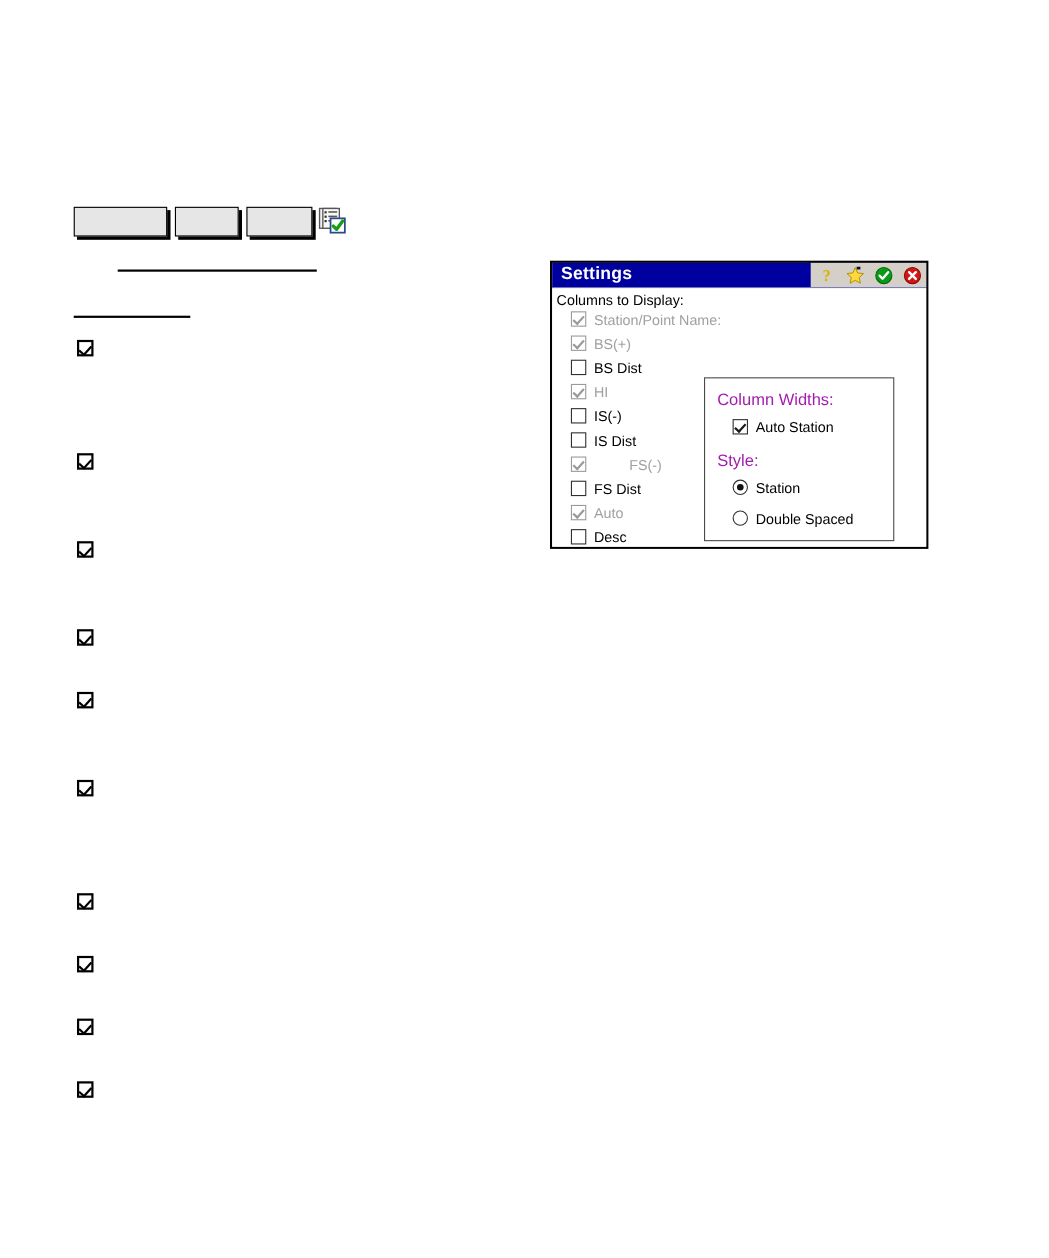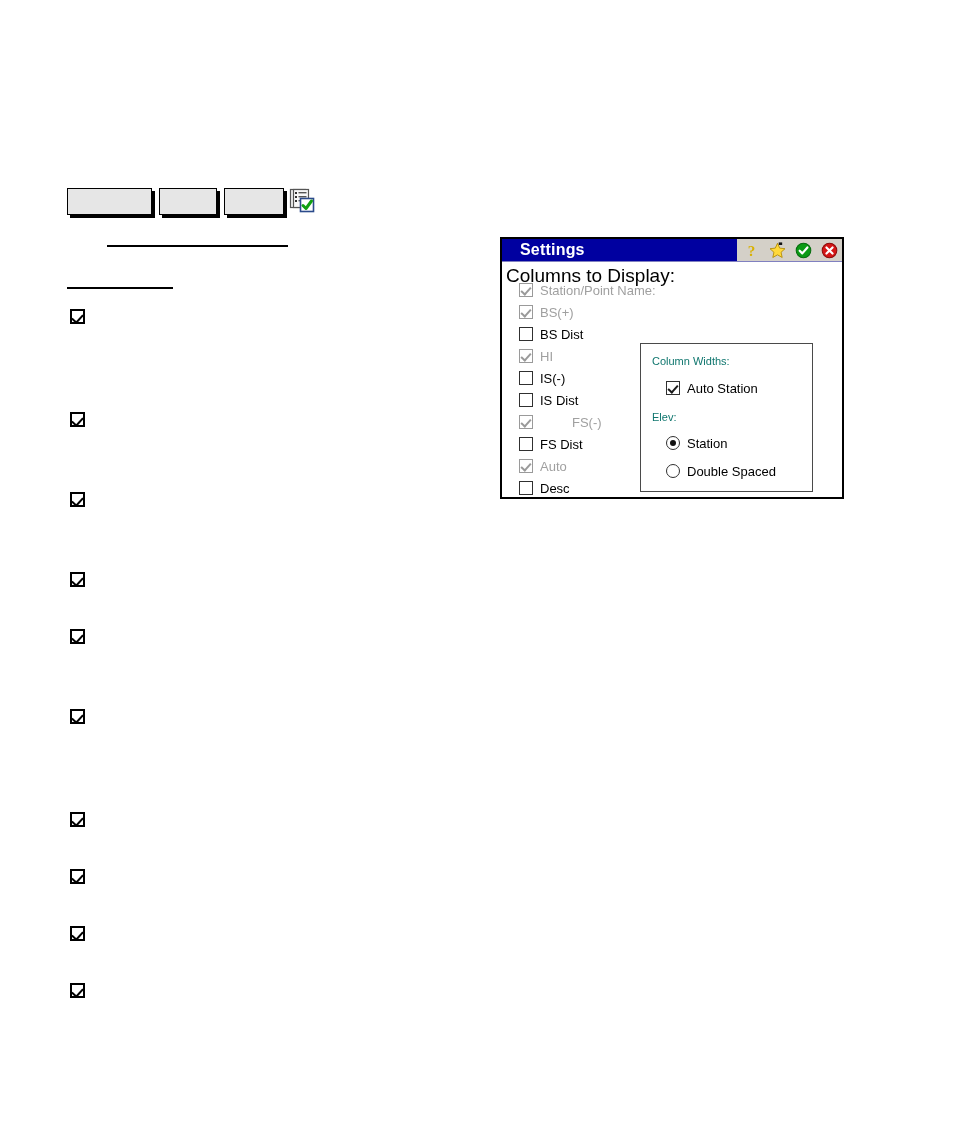--- a/index.html
+++ b/index.html
@@ -78,21 +78,21 @@
     display: flex;
     align-items: center;
     justify-content: space-between;
     border-bottom: 1px solid #8080c0;
     box-sizing: border-box;
   }
   #titlebar .title-text {
     color: #ffffff;
     font-size: 16px;
     font-weight: bold;
-    padding-left: 18px;
+    padding-left: 8px;
     letter-spacing: 0.2px;
     line-height: 22px;
     white-space: nowrap;
   }
   #titlebar .tb-icons {
     display: flex;
     align-items: center;
     height: 22px;
     background: #d4d0c8;
     padding: 0 4px 0 6px;
@@ -108,21 +108,21 @@
   #dialog-body {
     position: relative;
     height: calc(100% - 23px);
     background: #ffffff;
   }
 
   .section-label {
     position: absolute;
     left: 4px;
     top: 3px;
-    font-size: 19px;
+    font-size: 13px;
     color: #000000;
     white-space: nowrap;
   }
 
   
   .col-row {
     position: absolute;
     left: 17px;
     display: flex;
     align-items: flex-start;
@@ -161,22 +161,22 @@
     left: 138px;
     top: 81px;
     width: 173px;
     height: 149px;
     border: 1px solid #4a4a4a;
     background: #ffffff;
     box-sizing: border-box;
   }
   .panel-head {
     position: absolute;
-    font-size: 11px;
-    color: #0f766e;
+    font-size: 15px;
+    color: #a21caf;
     white-space: nowrap;
   }
   .panel-row {
     position: absolute;
     display: flex;
     align-items: center;
     white-space: nowrap;
     height: 18px;
   }
   .radio {
@@ -322,21 +322,21 @@
     </div>
 
     <div id="widths-panel">
       <span class="panel-head" style="left:11px; top:11px;">Column Widths:</span>
 
       <div class="panel-row" style="left:25px; top:35px;">
         <span class="cb checked"></span>
         <span class="col-label">Auto Station</span>
       </div>
 
-      <span class="panel-head" style="left:11px; top:67px;">Elev:</span>
+      <span class="panel-head" style="left:11px; top:67px;">Style:</span>
 
       <div class="panel-row" style="left:25px; top:90px;">
         <span class="radio selected"></span>
         <span class="col-label">Station</span>
       </div>
 
       <div class="panel-row" style="left:25px; top:118px;">
         <span class="radio"></span>
         <span class="col-label">Double Spaced</span>
       </div>

